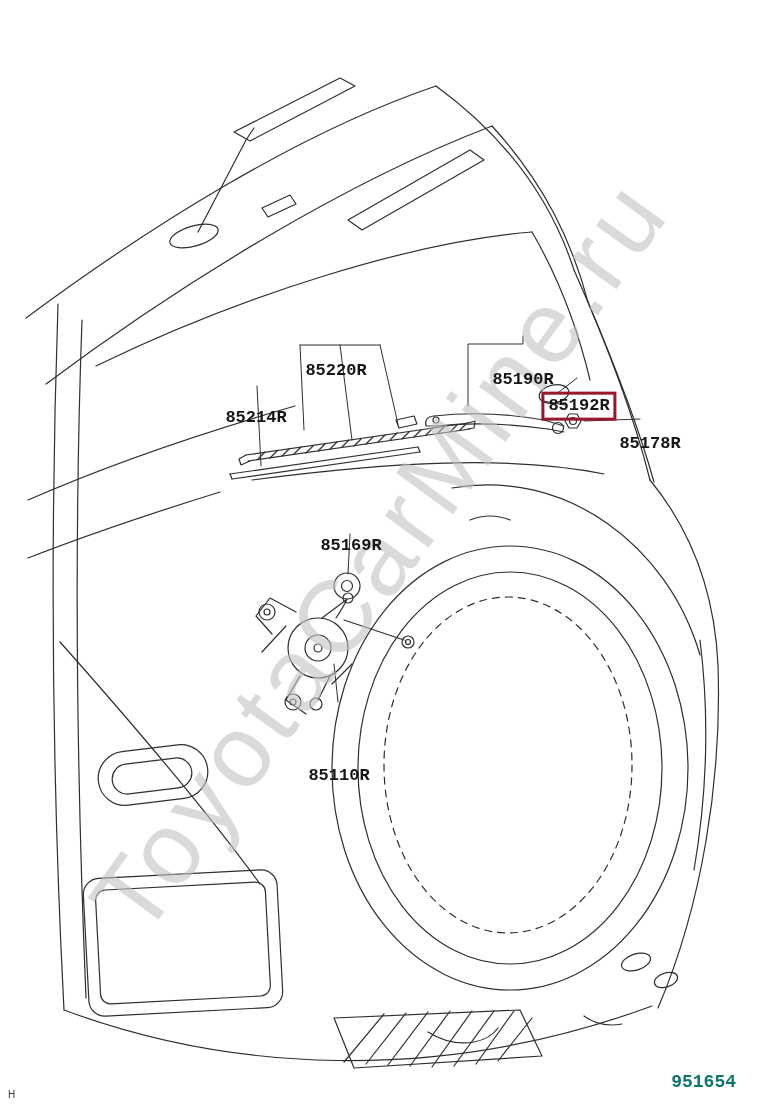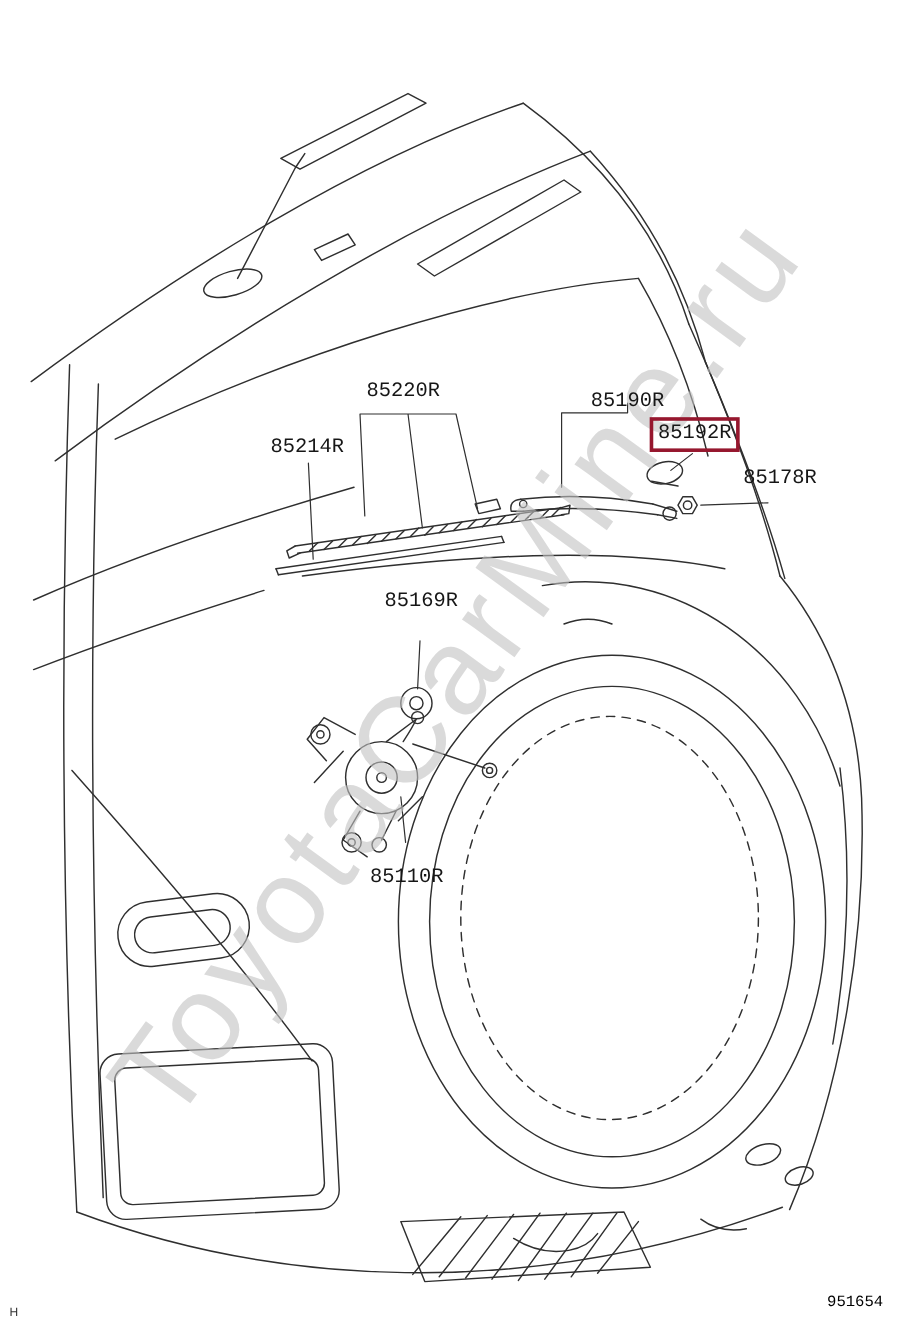--- a/index.html
+++ b/index.html
@@ -10,31 +10,31 @@
   .artwork{position:absolute;left:0;top:0;z-index:1;}
   .watermark{
     position:absolute;left:50%;top:50%;z-index:2;
     transform:translate(-50%,-50%) rotate(-54deg);
     font-family:"Liberation Sans",sans-serif;
     font-size:102px;letter-spacing:6px;white-space:nowrap;
     color:#c2c2c2;opacity:.6;pointer-events:none;user-select:none;
   }
   .part-label{
     position:absolute;z-index:3;transform:translate(-50%,-50%);
-    font-family:"Liberation Mono",monospace;font-weight:normal;
+    font-family:"Liberation Mono",monospace;font-weight:bold;
     font-size:17px;color:#161616;white-space:nowrap;cursor:pointer;
-    background:transparent;line-height:1.1;
+    background:transparent;line-height:1.1;margin-top:44px;
   }
   .part-label.highlighted{
     border:3px solid #96172e;padding:2px 4px;
   }
   .figure-number{
     position:absolute;right:24px;bottom:20px;z-index:3;
-    font-family:"Liberation Mono",monospace;font-weight:normal;
-    font-size:13px;color:#000000;
+    font-family:"Liberation Mono",monospace;font-weight:bold;
+    font-size:18px;color:#0f766e;
   }
   .corner-mark{
     position:absolute;left:8px;bottom:12px;z-index:3;
     font-family:"Liberation Sans",sans-serif;font-size:10px;color:#333;
   }
 </style>
 </head>
 <body>
 
 <div class="stage">

